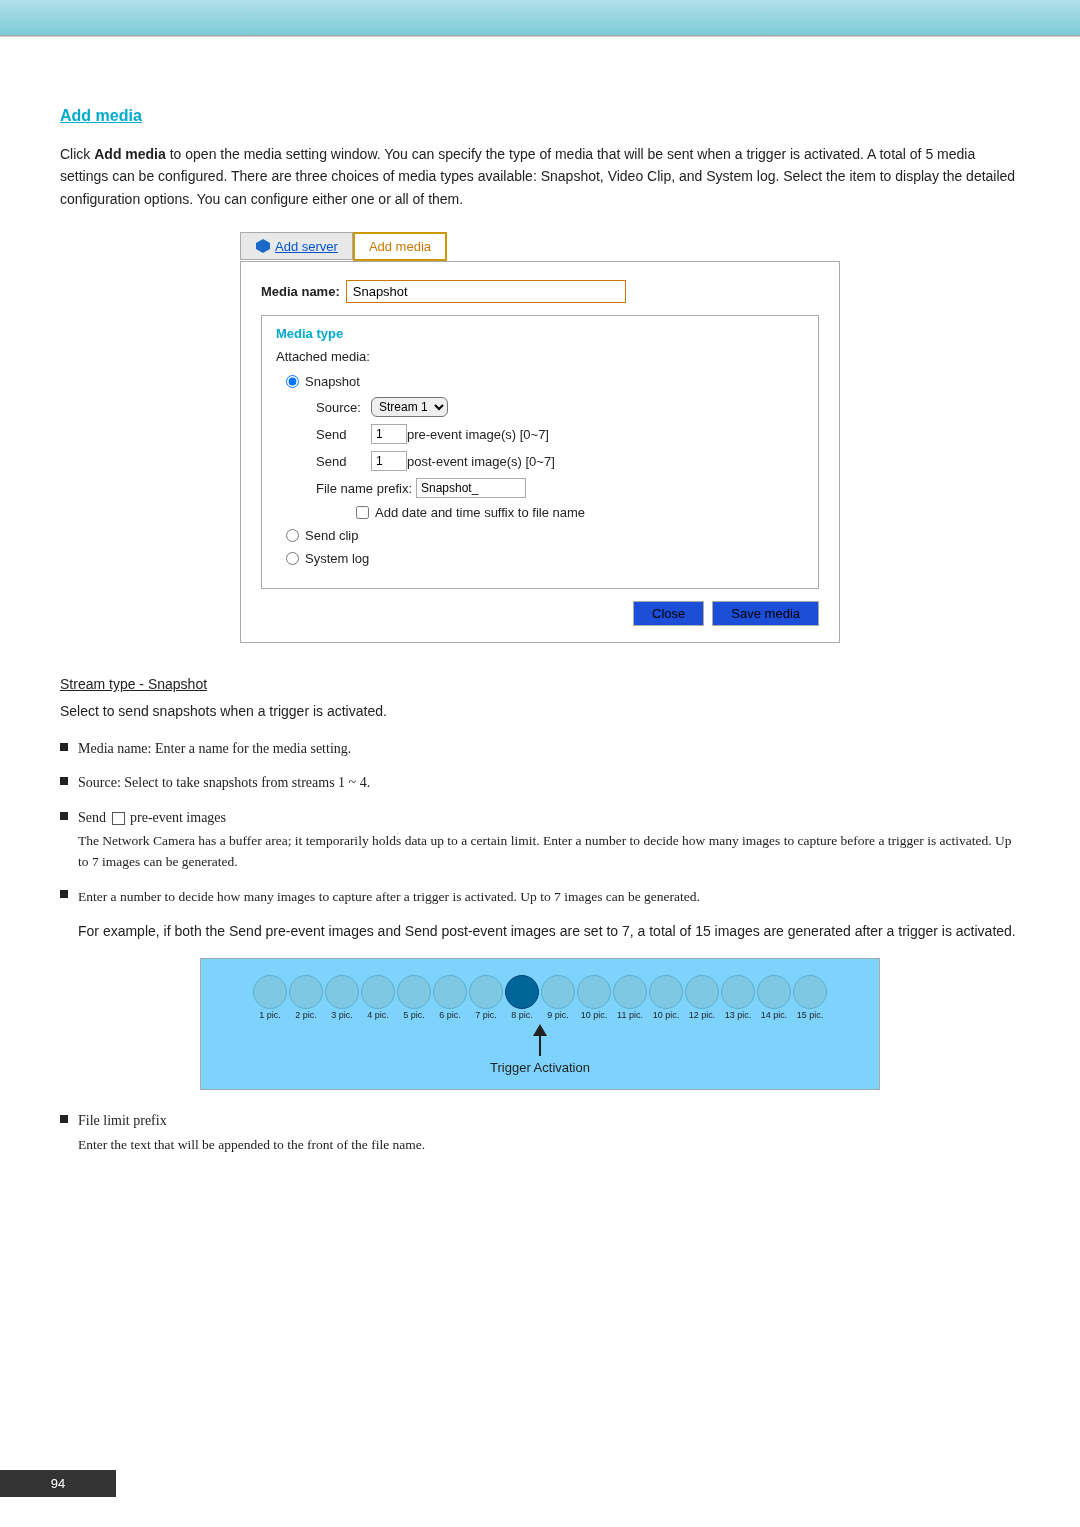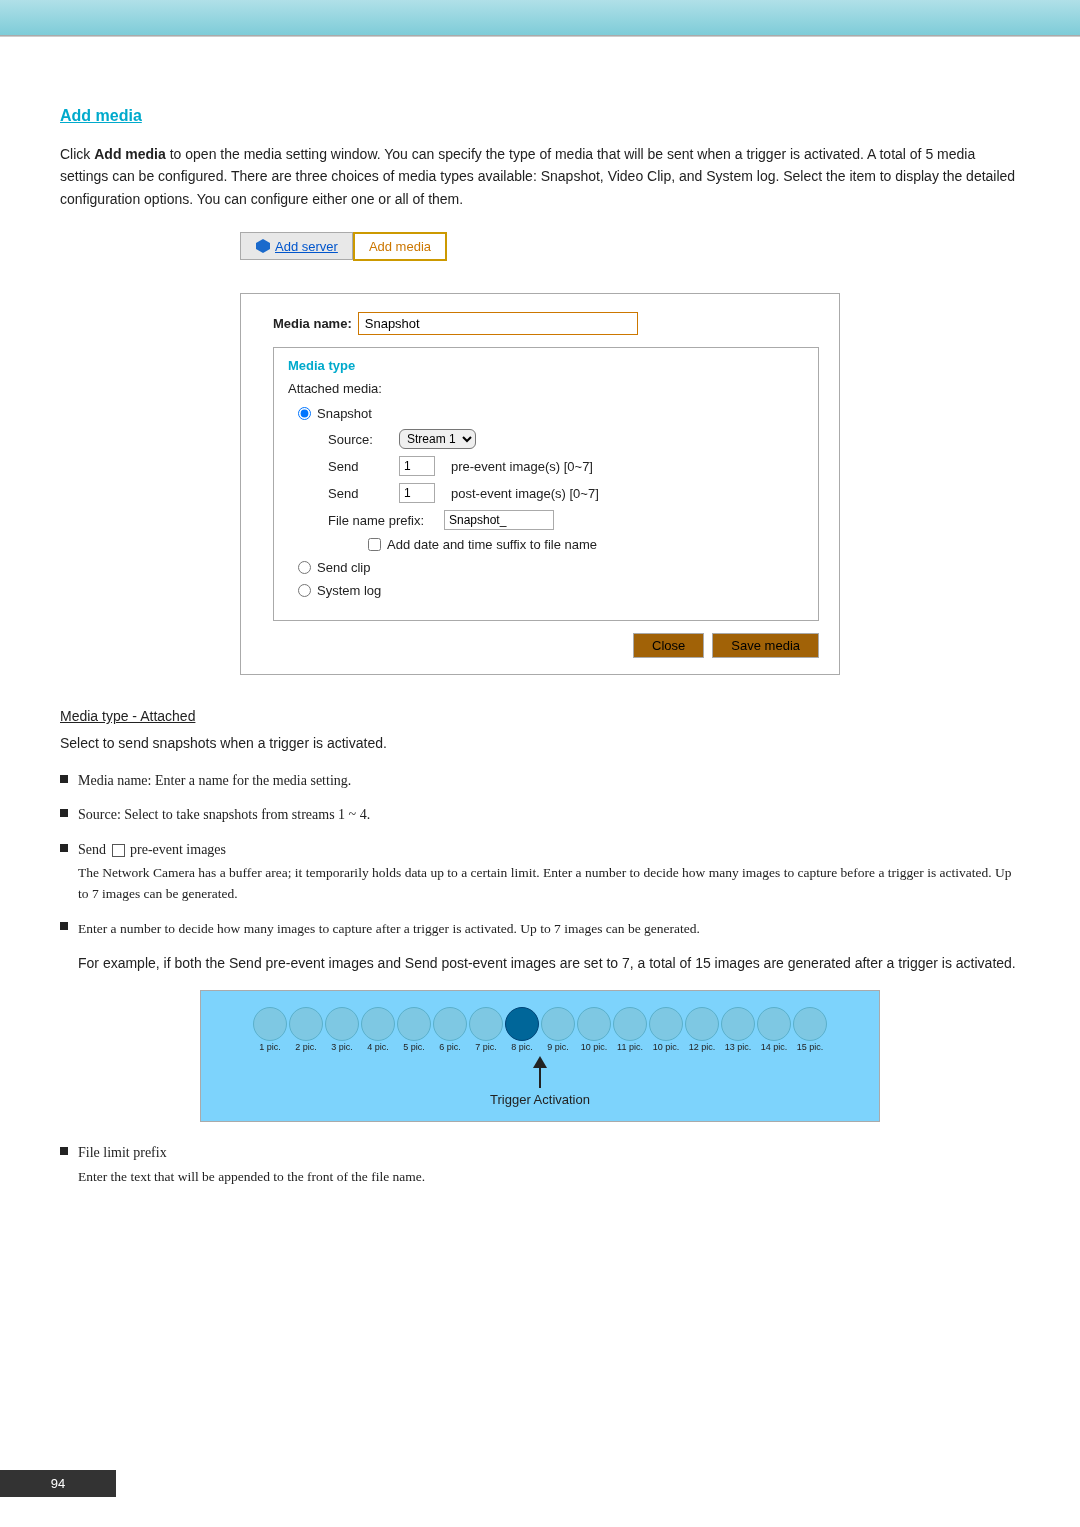--- a/index.html
+++ b/index.html
@@ -72,22 +72,21 @@
       background: #fff;
       border-bottom: 1px solid #fff;
       color: #cc7700;
       border: 2px solid #cc9900;
       text-decoration: none;
     }
 
     .dialog-box {
       border: 1px solid #aaa;
       background: #fff;
-      padding: 18px 20px 16px 32px;
-      margin-top: 32px;
+      padding: 18px 20px 16px 20px;
     }
 
     .form-row {
       display: flex;
       align-items: center;
       margin-bottom: 12px;
     }
 
     .form-label {
       font-weight: bold;
@@ -141,21 +140,21 @@
     .snapshot-options {
       margin-left: 40px;
       margin-top: 4px;
     }
 
     .snapshot-row {
       display: flex;
       align-items: center;
       margin-bottom: 7px;
       font-size: 13px;
-      gap: 16px;
+      gap: 0;
     }
 
     .snapshot-row label {
       min-width: 55px;
     }
 
     .snapshot-row select {
       font-size: 12px;
       padding: 1px 3px;
       border-radius: 6px;
@@ -185,21 +184,21 @@
       display: flex;
       justify-content: flex-end;
       gap: 8px;
       margin-top: 10px;
     }
 
     .btn-dialog {
       padding: 4px 18px;
       font-size: 13px;
       border: 1px solid #aaa;
-      background: #a16207;
+      background: #1d4ed8;
       cursor: pointer;
     }
 
     
     .body-section {
       margin-bottom: 16px;
       line-height: 1.6;
       font-size: 14px;
     }
 
@@ -420,21 +419,21 @@
 
       <div class="dialog-footer">
         <button class="btn-dialog">Close</button>
         <button class="btn-dialog">Save media</button>
       </div>
 
     </div>
   </div>
 
   <div class="body-section">
-    <div class="subsection-title">Media type - Attached</div>
+    <div class="subsection-title">Stream type - Snapshot</div>
     <div>Select to send snapshots when a trigger is activated.</div>
   </div>
 
   <div class="bullet-item">
     <span class="bullet-square"></span>
     <div class="bullet-content">
       <span>Media name: Enter a name for the media setting.</span>
     </div>
   </div>
 

